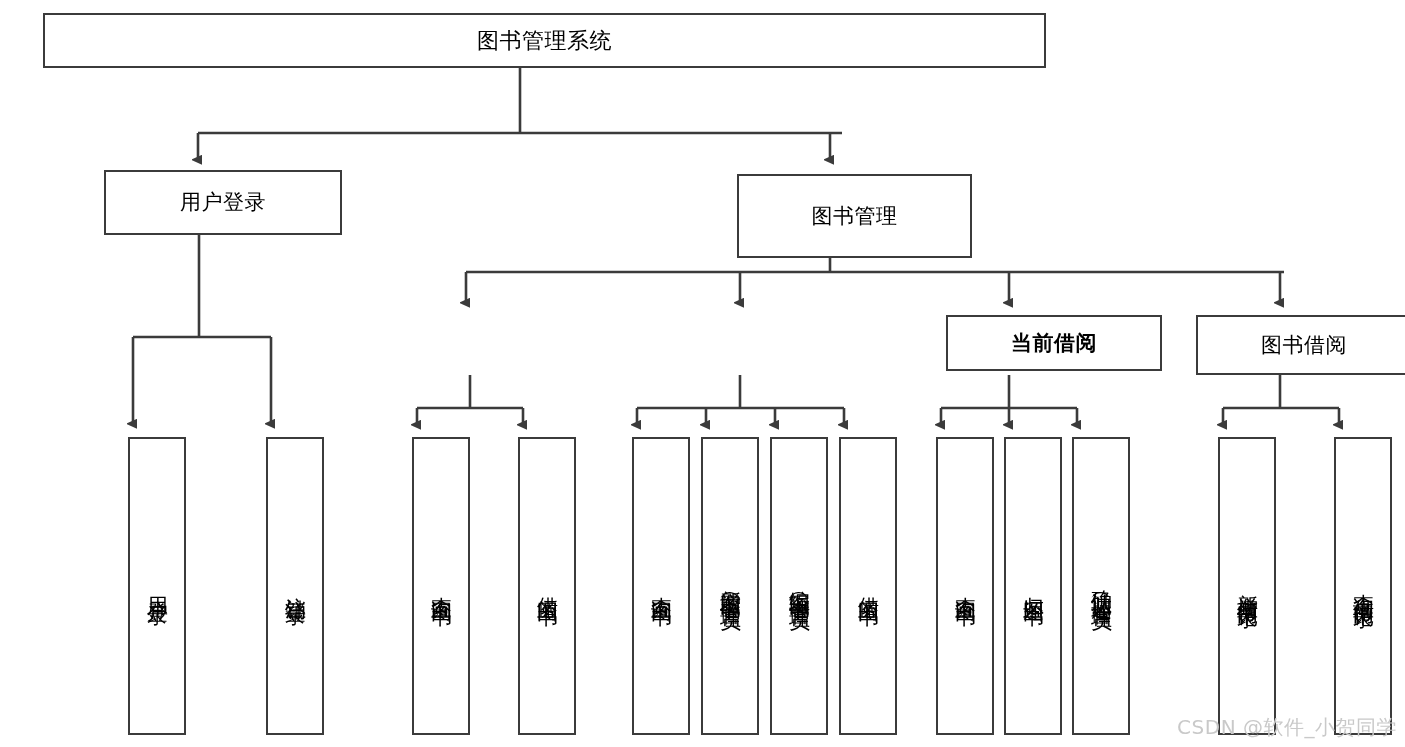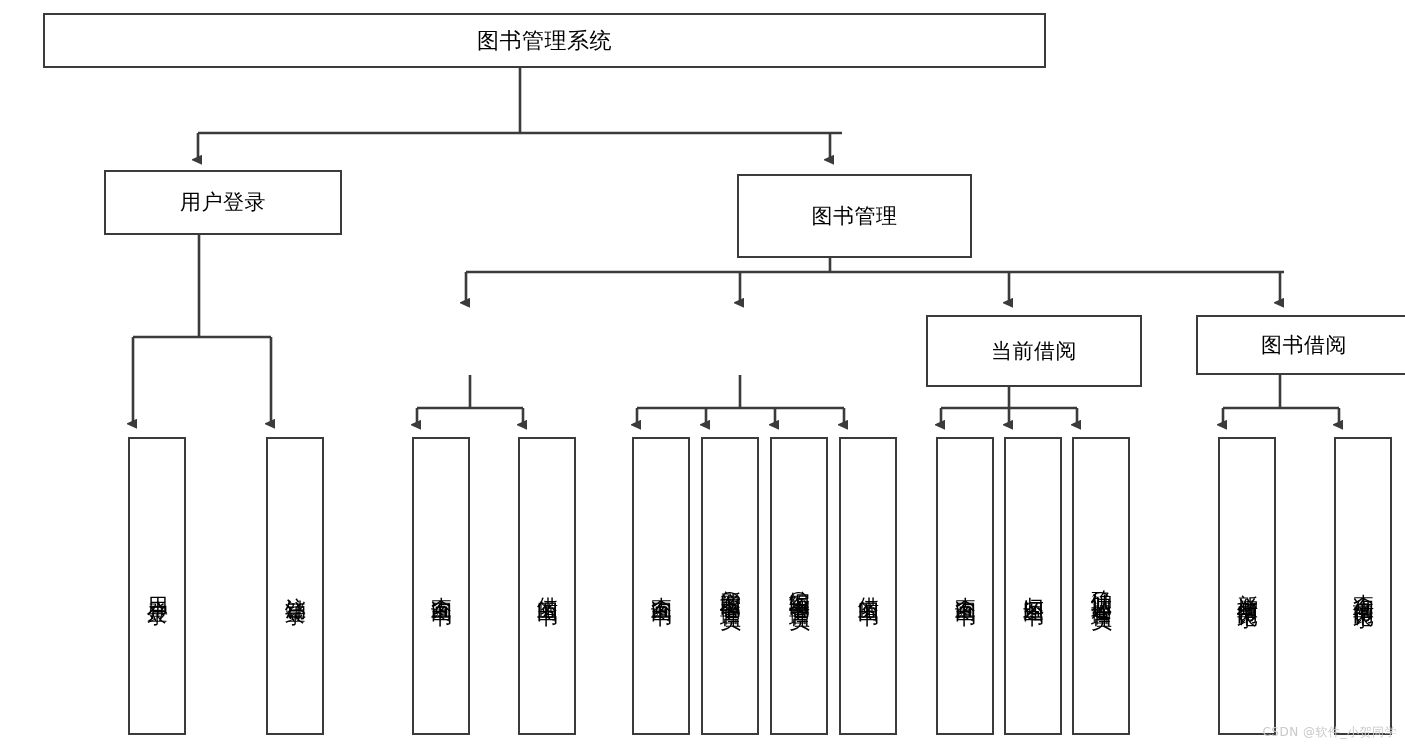--- a/index.html
+++ b/index.html
@@ -64,21 +64,21 @@
     font-size: 21px;
     letter-spacing: 3px;
     line-height: 1;
     white-space: nowrap;
     max-height: 100%;
   }
   #watermark {
     position: absolute;
     right: 8px;
     bottom: 6px;
-    font-size: 12px;
+    font-size: 20px;
     color: #c9c9c9;
     letter-spacing: 0.5px;
     z-index: 5;
     white-space: nowrap;
     font-family: "DejaVu Sans", "Liberation Sans", sans-serif;
   }
 </style>
 </head>
 <body>
 
@@ -141,21 +141,21 @@
   <div class="node horiz" style="left:80px; top:170px; width:238px; height:65px;">
     <span class="node-label">用户登录</span>
   </div>
 
   <div class="node horiz" style="left:713px; top:174px; width:235px; height:84px;">
     <span class="node-label">图书管理</span>
   </div>
 
 
 
-  <div class="node horiz" style="left:902px; top:315px; width:216px; height:72px;">
+  <div class="node horiz" style="left:922px; top:315px; width:216px; height:56px;font-weight:bold;">
     <span class="node-label">当前借阅</span>
   </div>
 
   <div class="node horiz" style="left:1172px; top:315px; width:216px; height:60px;">
     <span class="node-label">图书借阅</span>
   </div>
 
   <div class="node vert" style="left:104px; top:437px; width:58px; height:298px;">
     <span class="node-label">用户登录</span>
   </div>

